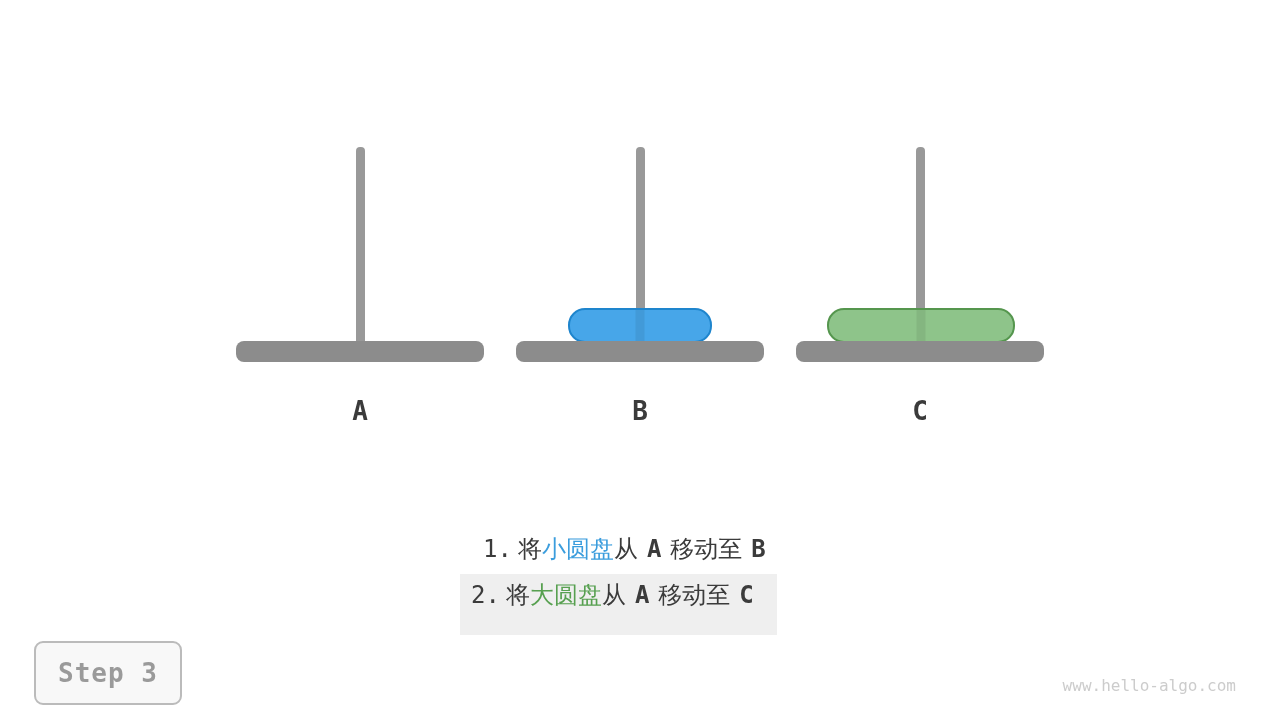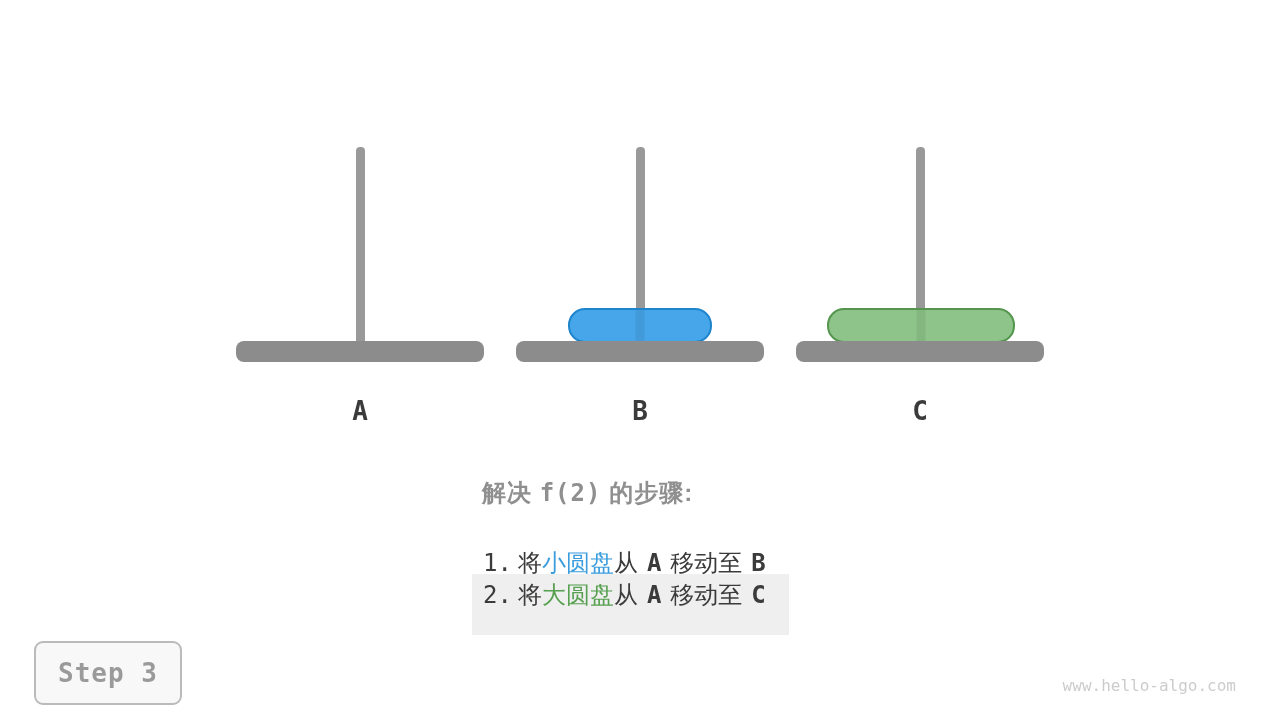--- a/index.html
+++ b/index.html
@@ -21,22 +21,22 @@
   
   .steps-title{position:absolute;left:482px;top:477px;font-size:24px;font-weight:bold;
     color:var(--text-gray);letter-spacing:1px;}
   .mono{font-family:"DejaVu Sans Mono","Liberation Mono",monospace;}
   .step-line{position:absolute;font-size:24px;color:var(--text-dark);white-space:nowrap;}
   .step-line .num{font-family:"DejaVu Sans Mono","Liberation Mono",monospace;margin-right:6px;}
   .step-line .peg-ref{font-family:"DejaVu Sans Mono","Liberation Mono",monospace;
     font-weight:bold;margin:0 9px;}
   .accent-blue{color:var(--accent-blue);}
   .accent-green{color:var(--accent-green);}
-  .step-line.line-1{left:483px;top:547px;}
-  .step-line.line-2{left:472px;top:574px;background:var(--highlight-bg);
+  .step-line.line-1{left:483px;top:533px;}
+  .step-line.line-2{left:460px;top:574px;background:var(--highlight-bg);
     border-radius:0;padding:5px 14px 24px 11px;}
 
   
   .step-badge{position:absolute;left:34px;top:641px;width:148px;height:64px;
     box-sizing:border-box;border:2px solid var(--step-border);border-radius:9px;
     background:var(--step-bg);display:flex;align-items:center;justify-content:center;
     font-family:"DejaVu Sans Mono","Liberation Mono",monospace;font-weight:bold;
     font-size:26px;color:var(--step-text);letter-spacing:1px;}
 
   
@@ -60,21 +60,20 @@
   <div class="base" style="left:516px;top:341px;width:248px;"></div>
   <div class="peg-label" style="left:610px;top:396px;">B</div>
 
   <div class="rod" style="left:916px;top:147px;height:204px;"></div>
   <div class="disk large" style="left:827px;top:308px;width:188px;">
       <span class="rod-shadow"></span>
     </div>
   <div class="base" style="left:796px;top:341px;width:248px;"></div>
   <div class="peg-label" style="left:890px;top:396px;">C</div>
 
-  <div class="steps-title"><span>解决 </span><span class="mono">f(2)</span><span> 的步骤:</span></div>
 
   <div class="step-line line-1"><span class="num">1.</span><span>将</span><span class="accent-blue">小圆盘</span><span>从</span><span class="peg-ref">A</span><span>移动至</span><span class="peg-ref">B</span></div>
 
   <div class="step-line line-2"><span class="num">2.</span><span>将</span><span class="accent-green">大圆盘</span><span>从</span><span class="peg-ref">A</span><span>移动至</span><span class="peg-ref">C</span></div>
 
   <div class="step-badge">Step 3</div>
 
   <div class="watermark">www.hello-algo.com</div>
 
 </div>

